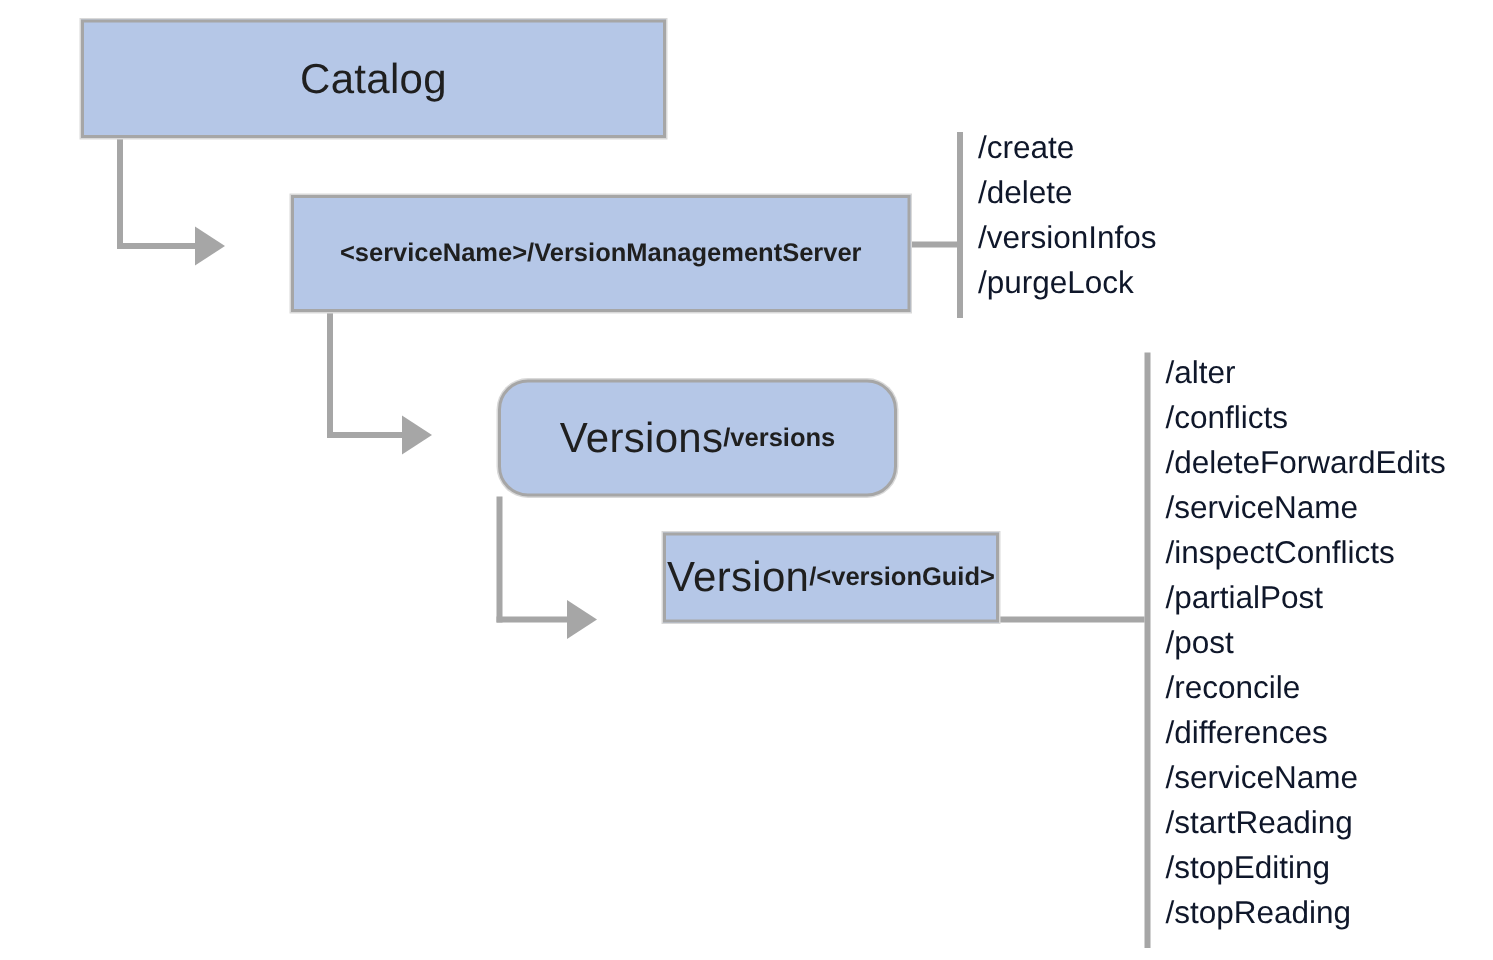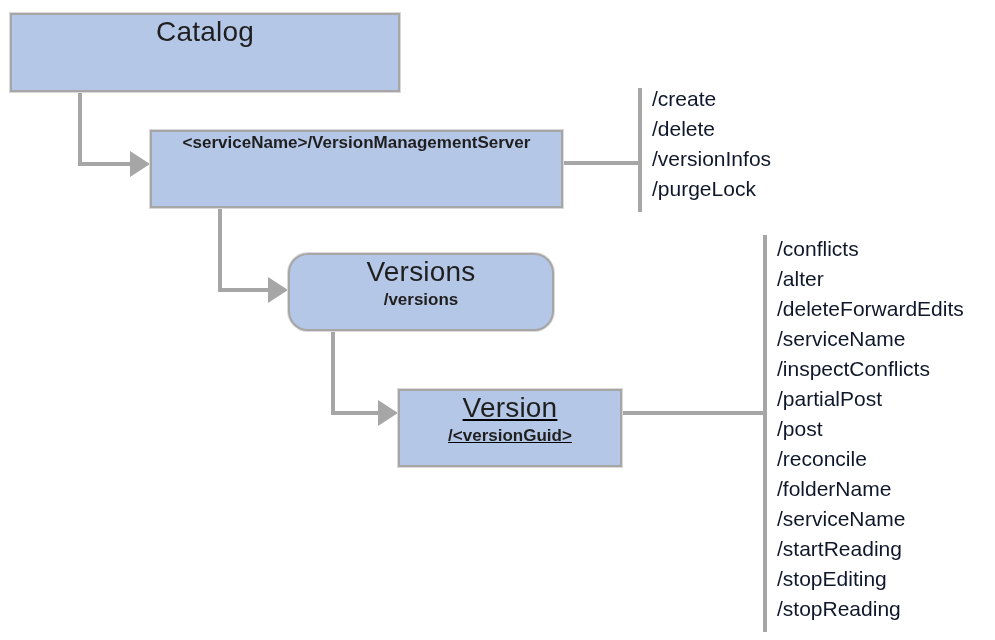--- a/index.html
+++ b/index.html
@@ -11,23 +11,25 @@
     background: #ffffff;
     font-family: "Liberation Sans", "DejaVu Sans", sans-serif;
     overflow: hidden;
   }
   .node {
     position: absolute;
     background: #b5c7e7;
     border: 2px solid #a6a6a6;
     box-shadow: 0 0 0 1px #d9d9d9;
     display: flex;
-    flex-direction: column;
+    flex-direction: row;
     align-items: center;
+    justify-content: center;
     text-align: center;
+    margin-left: 44px;
   }
   .node-title {
     font-size: 28px;
     line-height: 1.2;
     color: #1f1f1f;
     letter-spacing: 0.2px;
     white-space: nowrap;
   }
   .node-subtitle {
     font-size: 17px;
@@ -52,21 +54,21 @@
     position: absolute;
     color: #0f172a;
     font-size: 21px;
     line-height: 30px;
     white-space: nowrap;
   }
   
   #node-catalog  { left: 10px;  top: 13px;  width: 390px; height: 79px; }
   #node-vms      { left: 150px; top: 130px; width: 413px; height: 78px; }
   #node-versions { left: 288px; top: 253px; width: 266px; height: 78px; border-radius: 20px; }
-  #node-version  { left: 398px; top: 389px; width: 224px; height: 78px; text-decoration: underline; }
+  #node-version  { left: 398px; top: 355px; width: 224px; height: 60px; }
 </style>
 </head>
 <body>
 
 <div class="canvas">
 
   <div class="line" style="left:78px; top:92px; width:4px; height:74px;"></div>
   <div class="line" style="left:78px; top:162px; width:54px; height:4px;"></div>
   <div class="arrow-right" style="left:130px; top:151px;"></div>
 
@@ -103,28 +105,28 @@
   </div>
 
   <div class="endpoint-list" style="left:652px; top:84px;">
     <div>/create</div>
     <div>/delete</div>
     <div>/versionInfos</div>
     <div>/purgeLock</div>
   </div>
 
   <div class="endpoint-list" style="left:777px; top:234px;">
+    <div>/alter</div>
     <div>/conflicts</div>
-    <div>/alter</div>
     <div>/deleteForwardEdits</div>
     <div>/serviceName</div>
     <div>/inspectConflicts</div>
     <div>/partialPost</div>
     <div>/post</div>
     <div>/reconcile</div>
-    <div>/folderName</div>
+    <div>/differences</div>
     <div>/serviceName</div>
     <div>/startReading</div>
     <div>/stopEditing</div>
     <div>/stopReading</div>
   </div>
 
 </div>
 
 </body></html>

